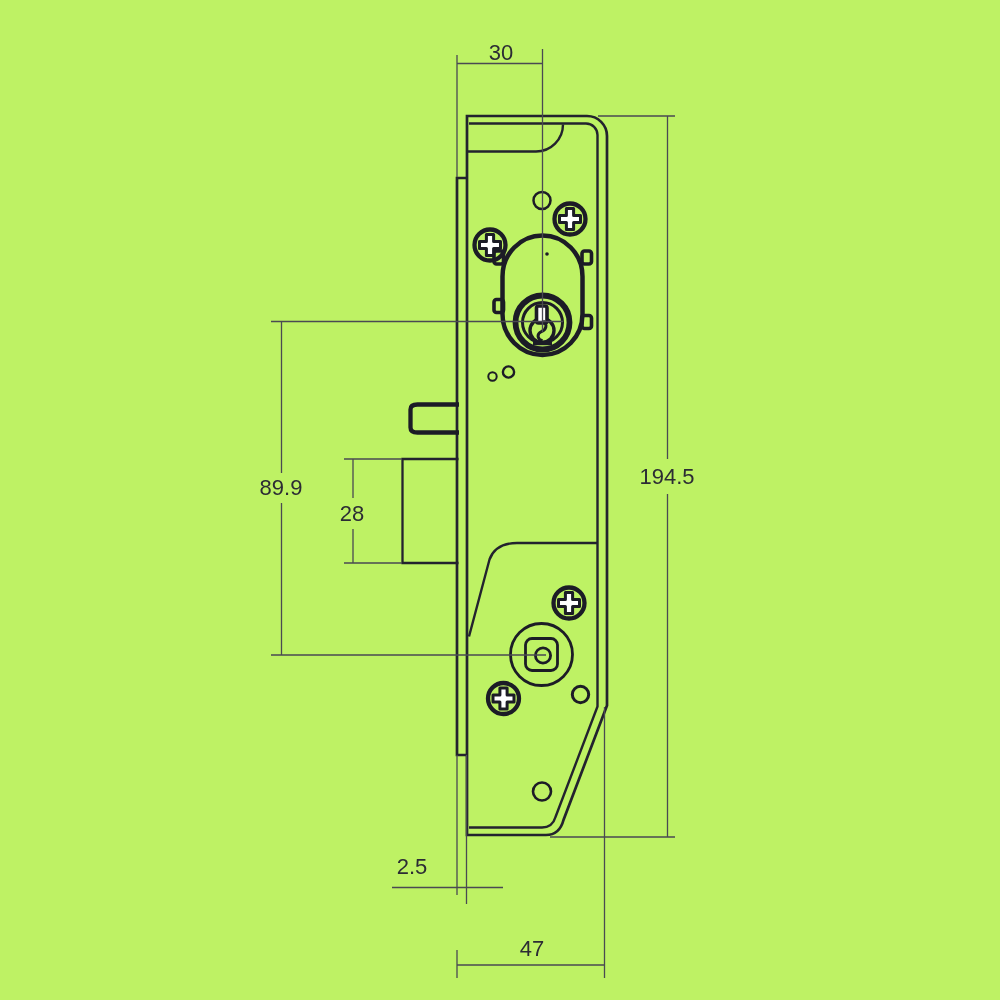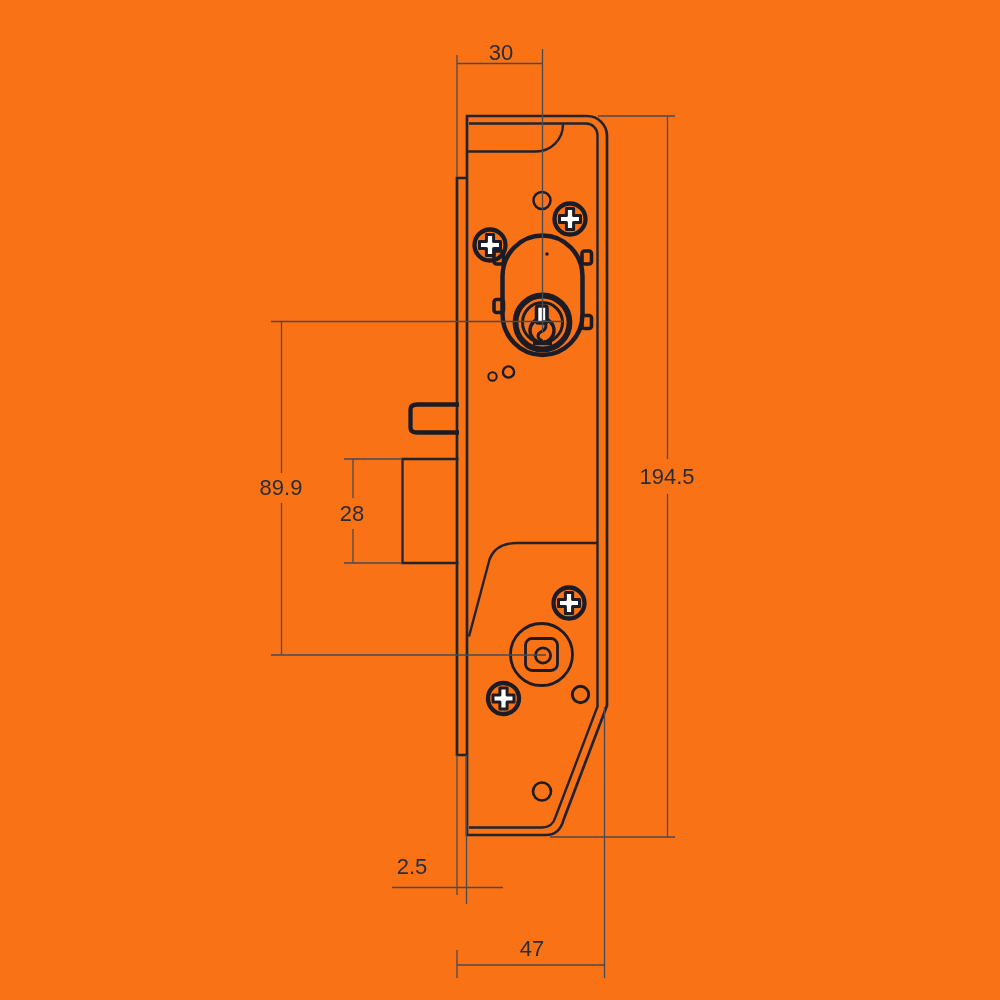--- a/index.html
+++ b/index.html
@@ -1,16 +1,16 @@
 <!DOCTYPE html>
 <html><head>
 <meta charset="utf-8">
 <style>
   html,body{margin:0;padding:0;background:#ffffff;}
-  .stage{position:relative;width:1000px;height:1000px;background:#f97316;overflow:hidden;
+  .stage{position:relative;width:1000px;height:1000px;background:#bef264;overflow:hidden;
          font-family:"Liberation Sans", sans-serif;text-decoration:underline;}
   svg{display:block;}
   text{font-family:"Liberation Sans", sans-serif;}
 </style>
 </head>
 <body>
 
 <div class="stage">
 <svg width="1000" height="1000" viewBox="0 0 1000 1000">
 

